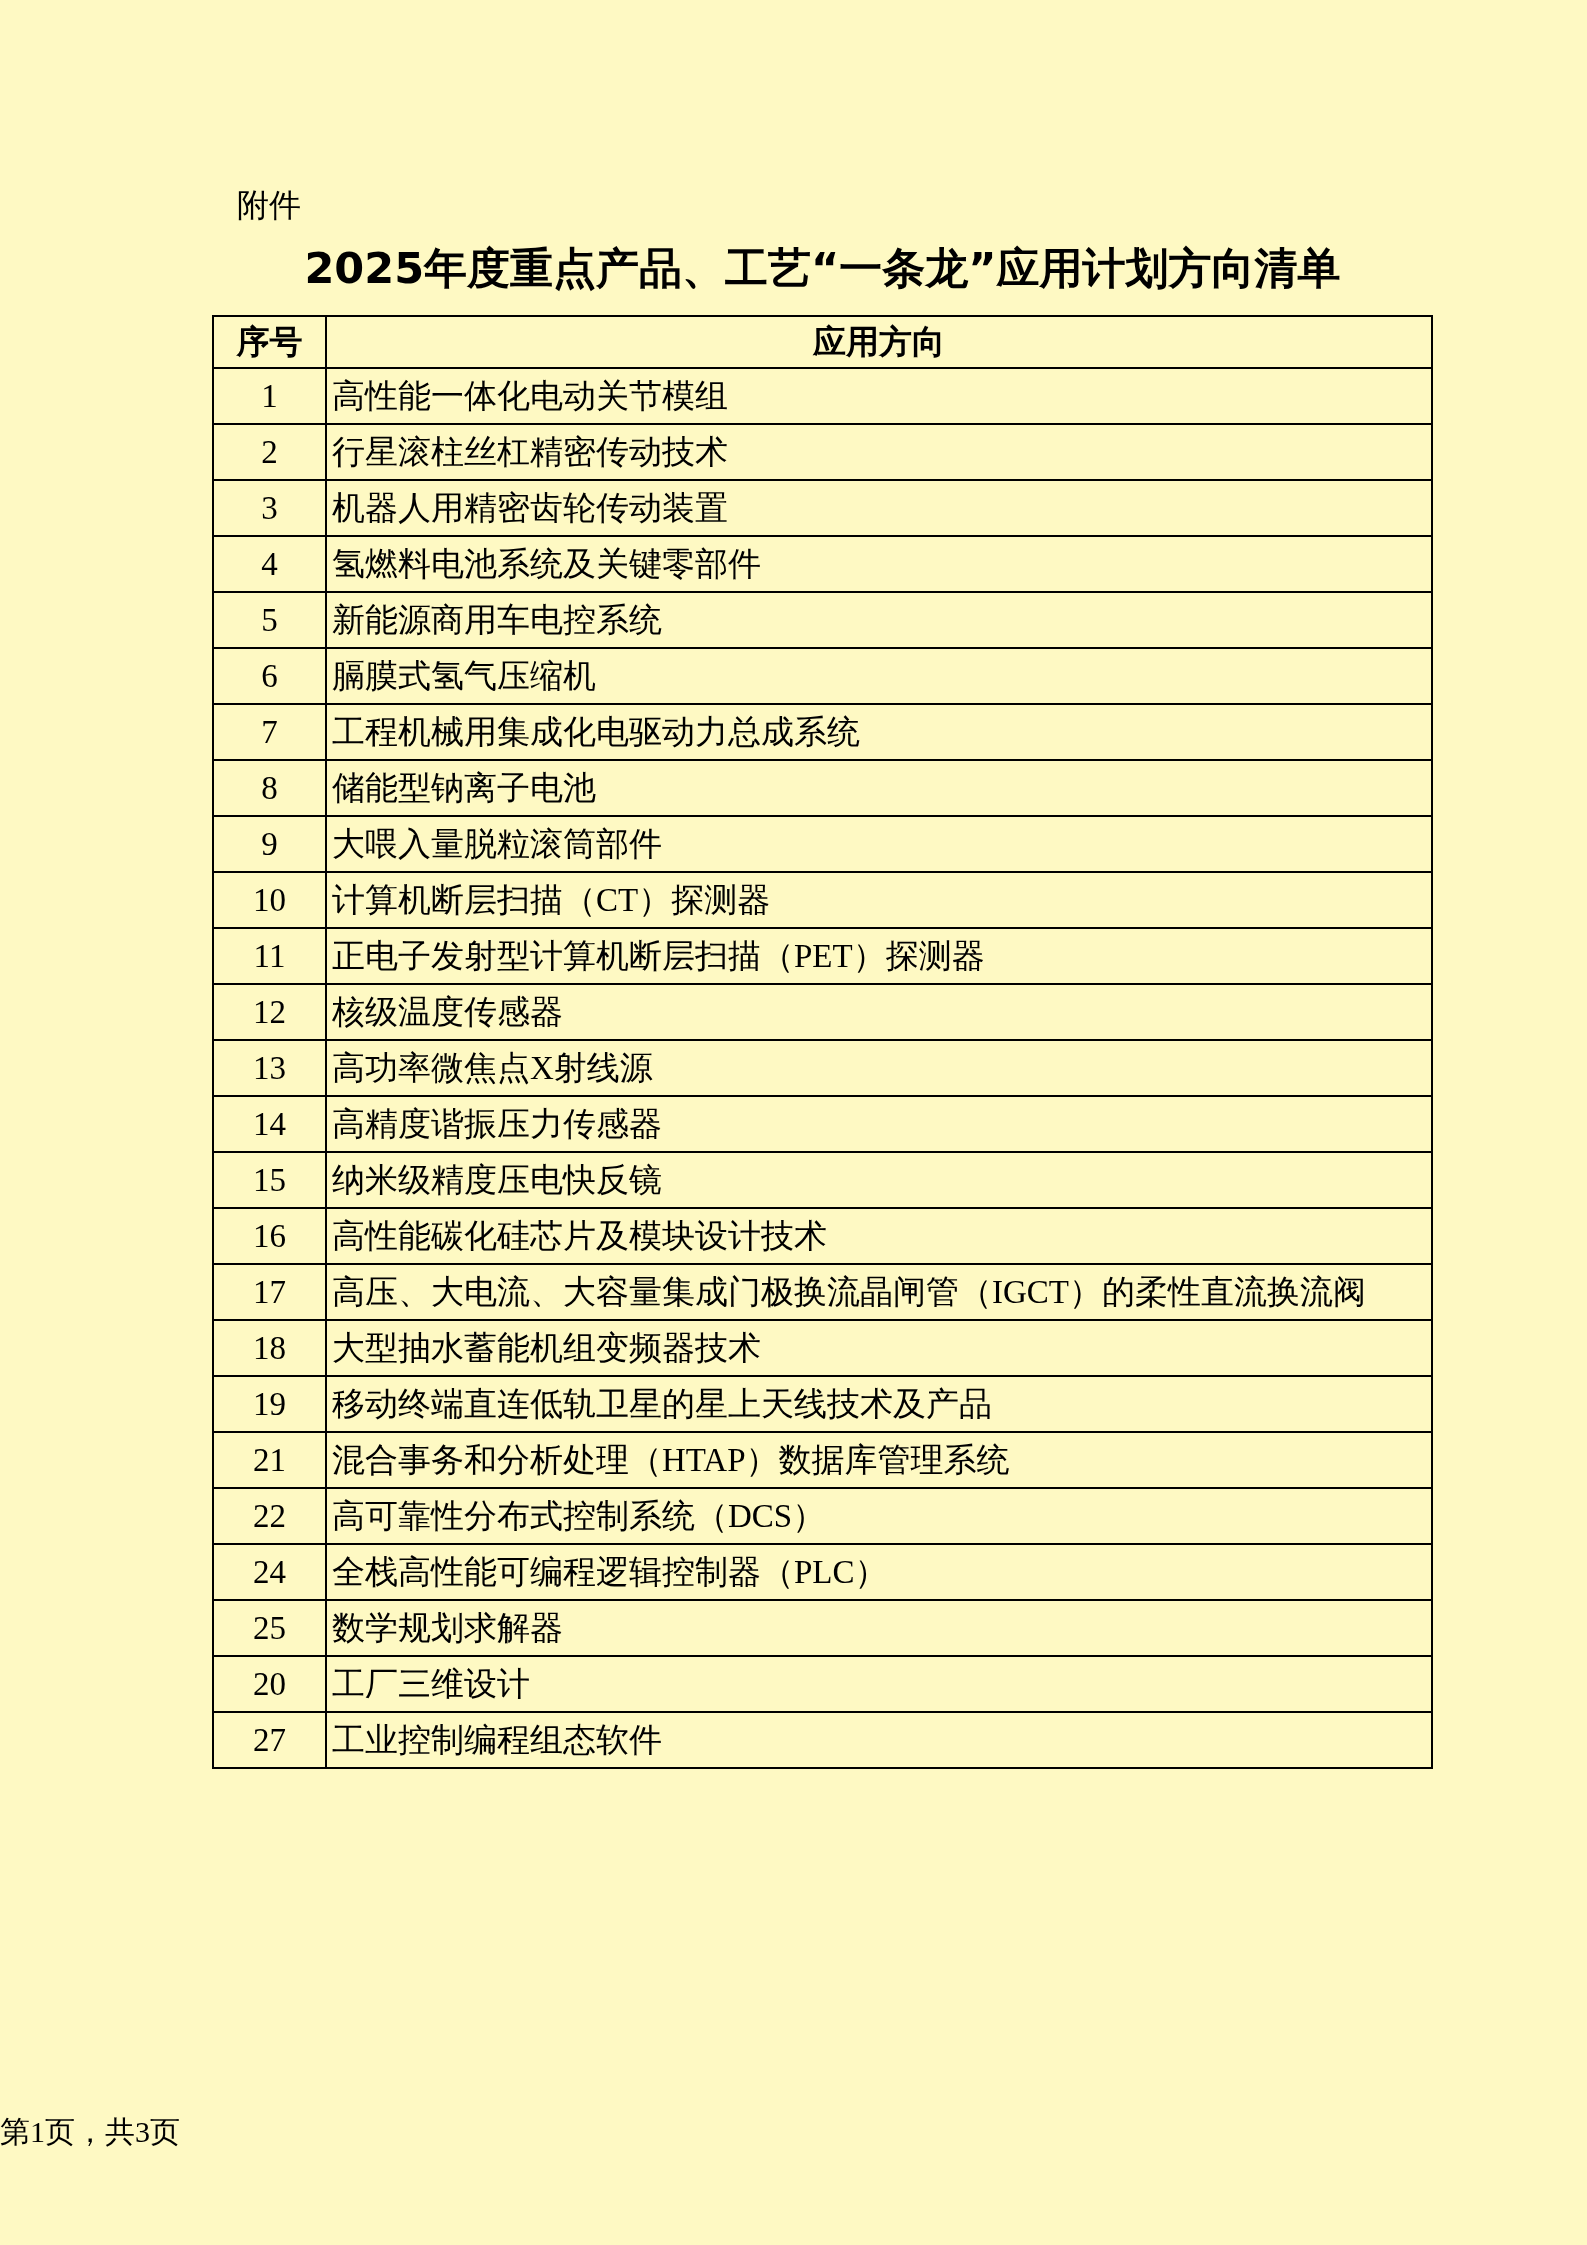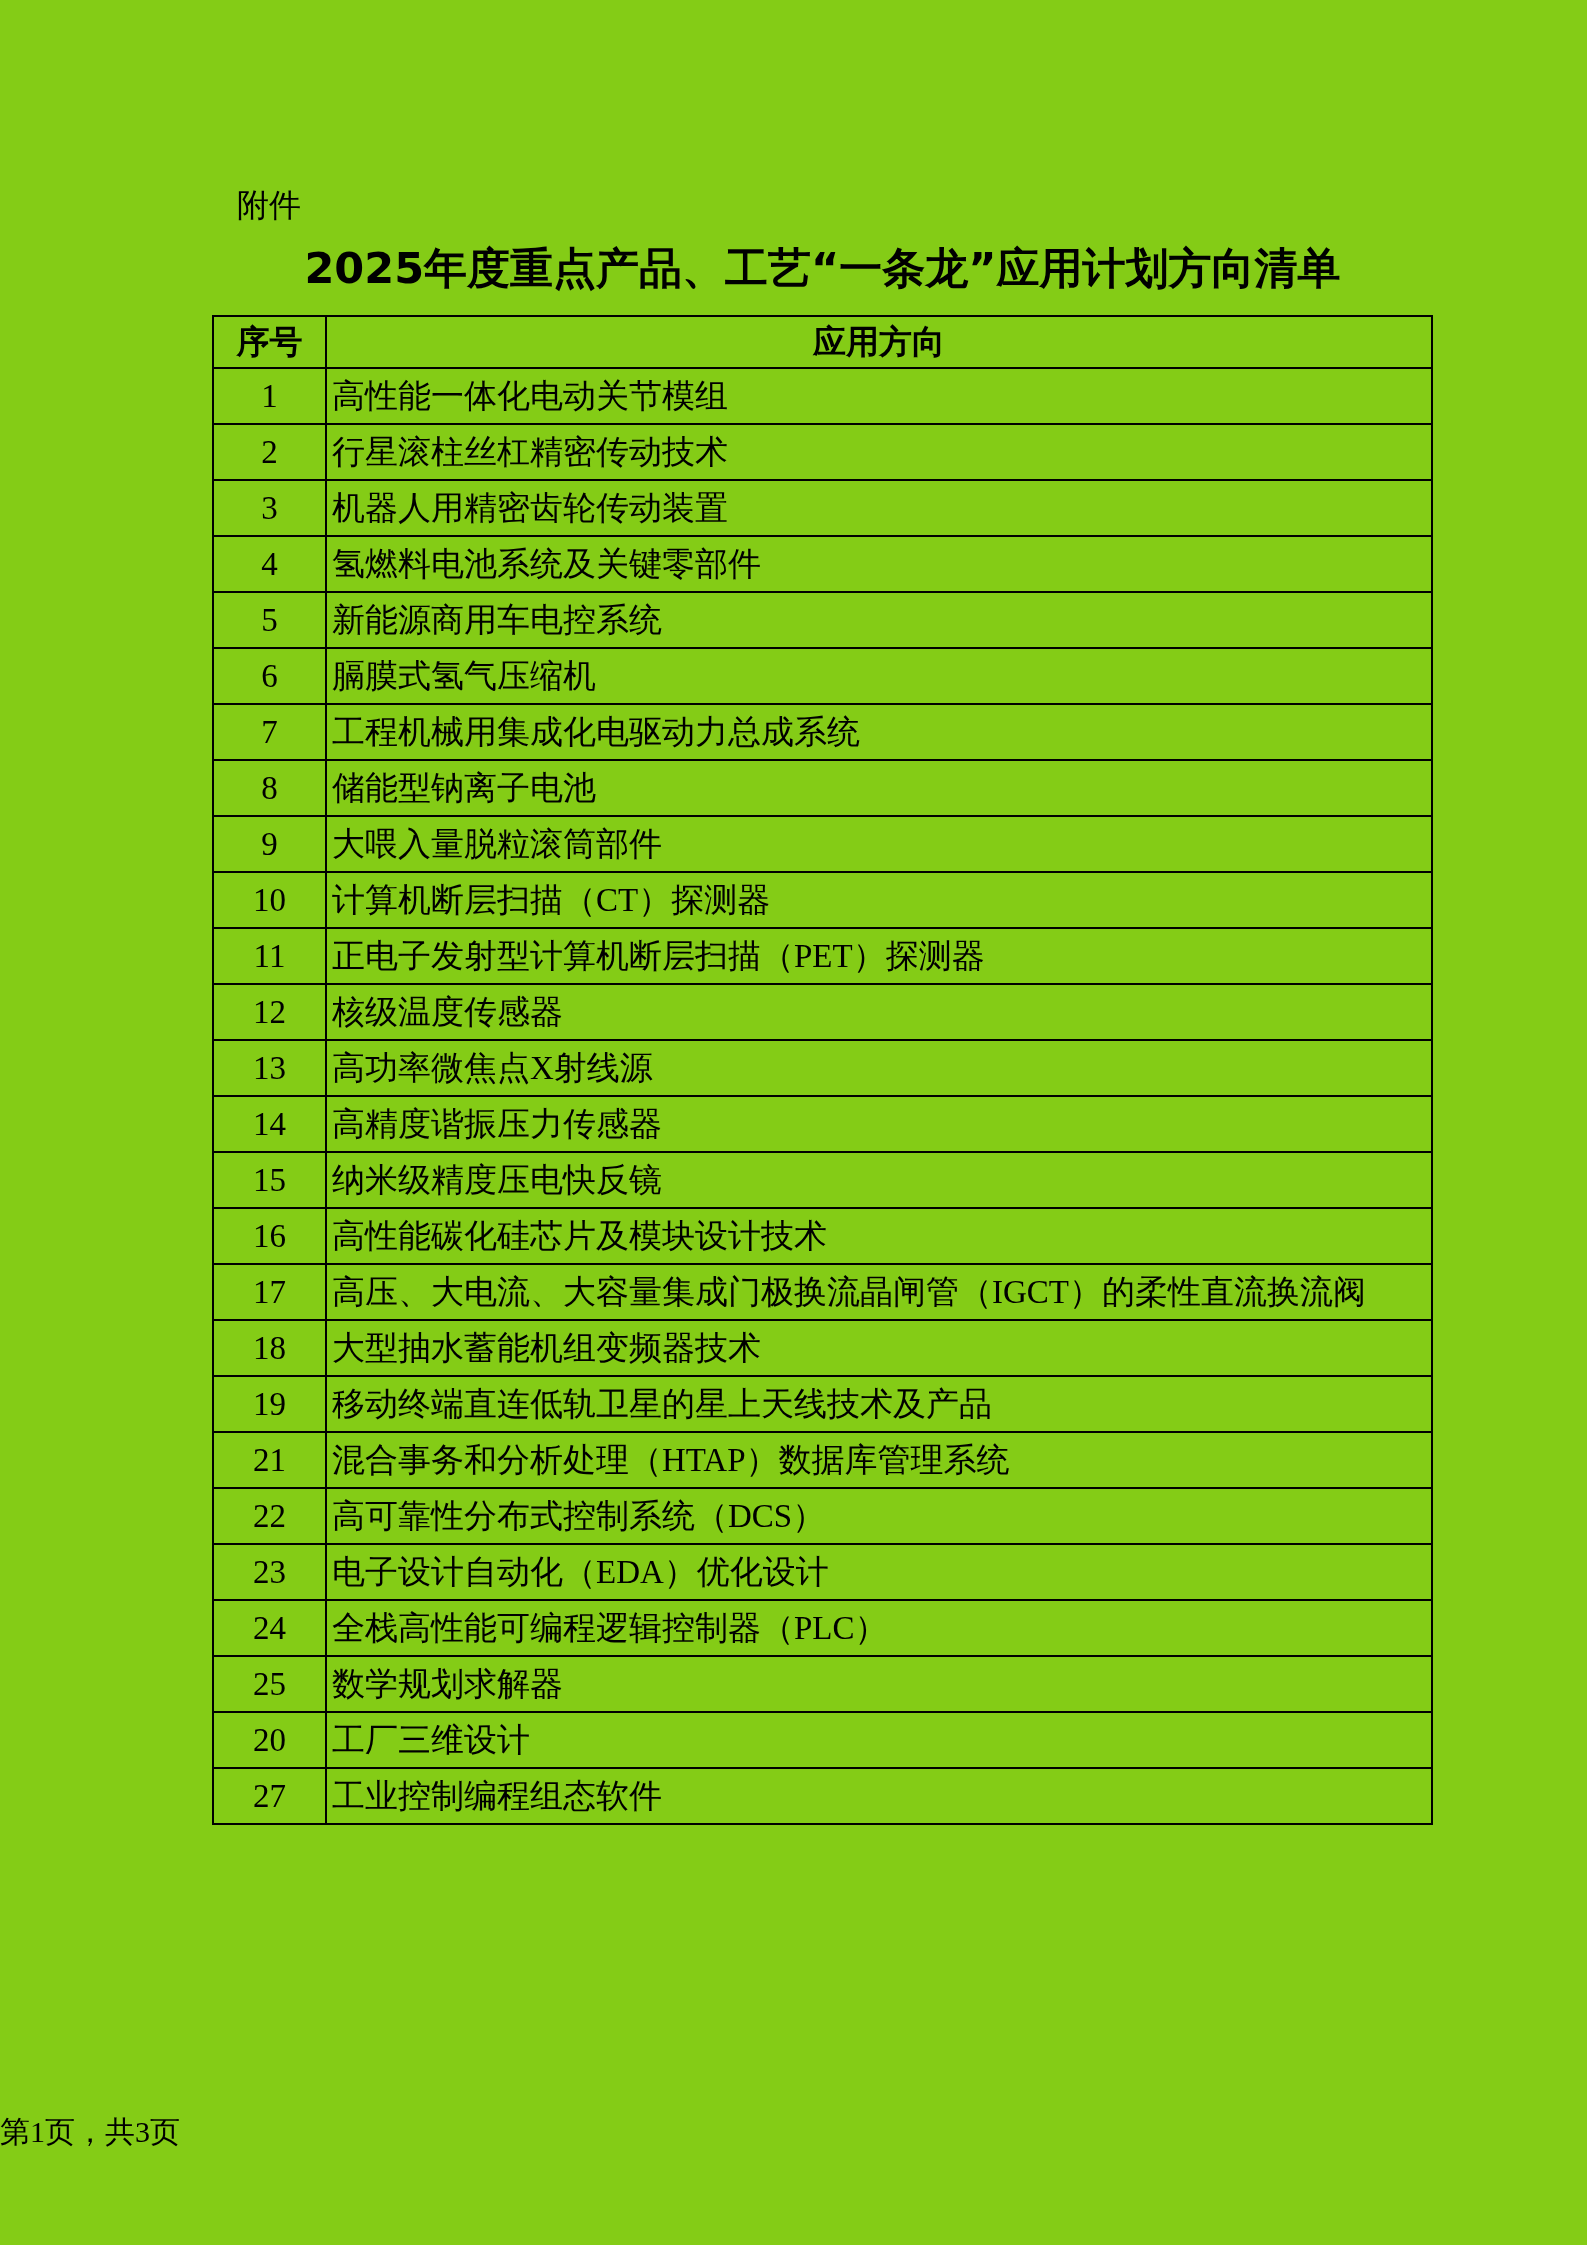--- a/index.html
+++ b/index.html
@@ -4,21 +4,21 @@
 <style>
   html, body {
     margin: 0;
     padding: 0;
     background: #ffffff;
   }
   .page {
     position: relative;
     width: 1587px;
     height: 2245px;
-    background: #84cc16;
+    background: #fef9c3;
     color: #000000;
     font-family: "Liberation Serif", "DejaVu Serif", serif;
     overflow: hidden;
   }
   .attachment {
     position: absolute;
     left: 237px;
     top: 188px;
     font-family: "DejaVu Sans", "Liberation Sans", sans-serif;
     font-size: 32px;
@@ -209,24 +209,20 @@
   <tr>
     <td class="cell-no">21</td>
     <td class="cell-dir">混合事务和分析处理（HTAP）数据库管理系统</td>
   </tr>
 
   <tr>
     <td class="cell-no">22</td>
     <td class="cell-dir">高可靠性分布式控制系统（DCS）</td>
   </tr>
 
-  <tr>
-    <td class="cell-no">23</td>
-    <td class="cell-dir">电子设计自动化（EDA）优化设计</td>
-  </tr>
 
   <tr>
     <td class="cell-no">24</td>
     <td class="cell-dir">全栈高性能可编程逻辑控制器（PLC）</td>
   </tr>
 
   <tr>
     <td class="cell-no">25</td>
     <td class="cell-dir">数学规划求解器</td>
   </tr>

